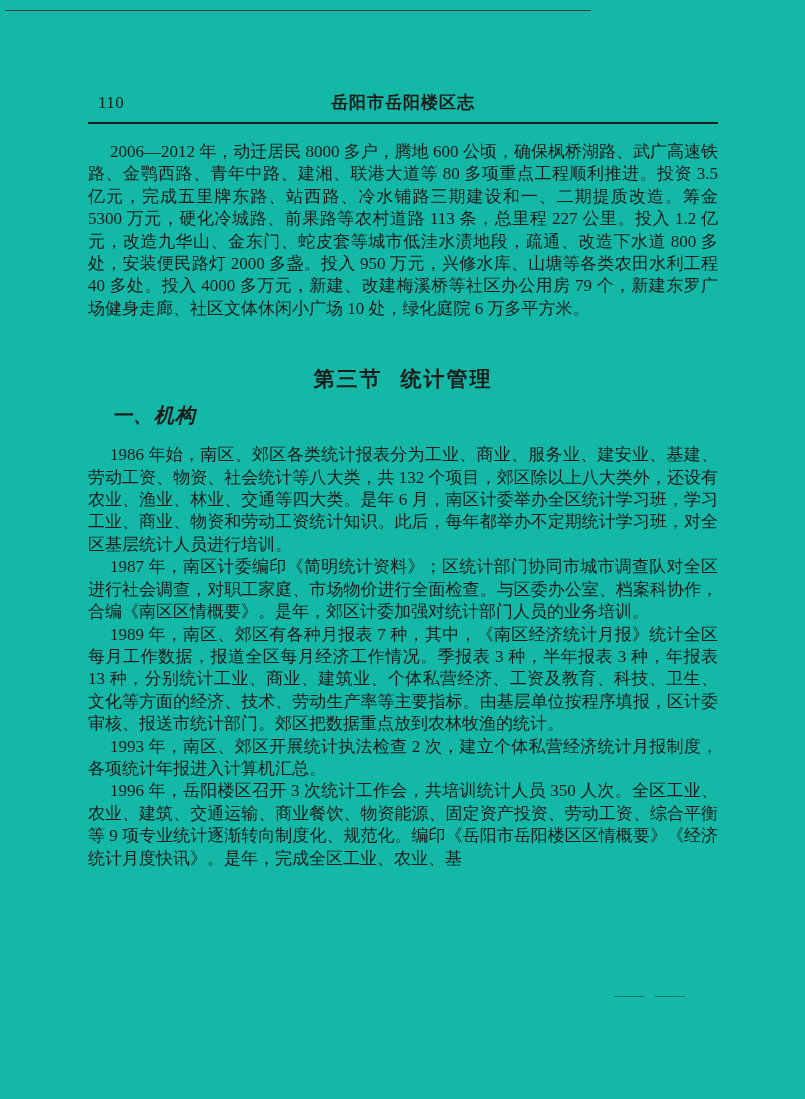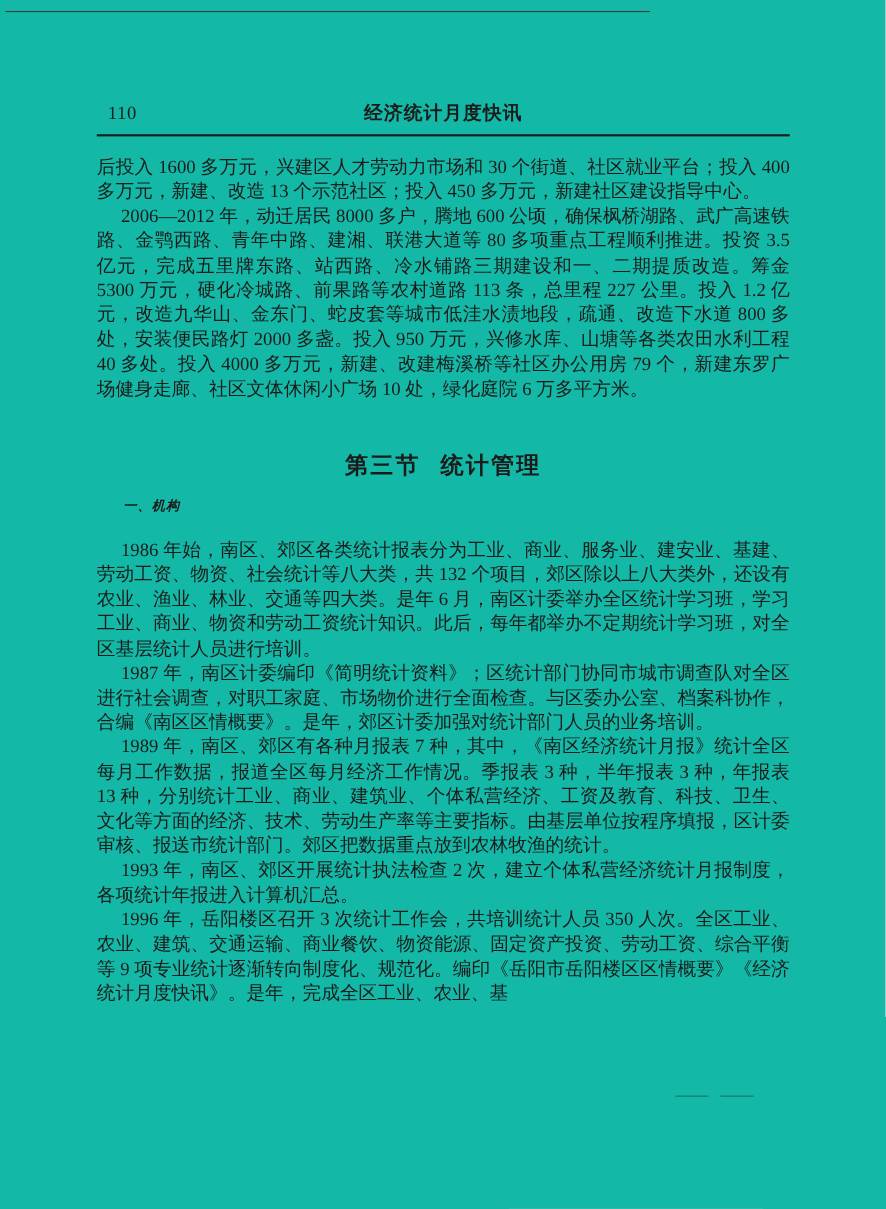--- a/index.html
+++ b/index.html
@@ -66,21 +66,21 @@
     font-size: 21px;
     line-height: 30px;
     letter-spacing: 2px;
   }
   .section-heading .sec-no { margin-right: 0.85em; }
   .sub-heading {
     margin: 12px 0 18px;
     padding-left: 24px;
     font-weight: bold;
     font-style: italic;
-    font-size: 12px;
+    font-size: 20px;
     line-height: 22px;
     letter-spacing: 1px;
   }
   .sub-heading.first { margin-top: 0; }
   .underline-artifact {
     position: absolute;
     height: 1px;
     background: rgba(20, 20, 20, 0.4);
   }
   .ul-a { left: 614px; top: 996px; width: 30px; }
@@ -90,27 +90,26 @@
 <body>
 
 <div class="page">
 
   <div class="scan-line-top"></div>
 
   <div class="text-col">
 
     <div class="running-head">
       <span class="page-number">110</span>
-      <span class="book-title">经济统计月度快讯</span>
+      <span class="book-title">岳阳市岳阳楼区志</span>
     </div>
     <div class="head-rule"></div>
 
     <div class="body-text">
 
-      <p class="continuation">后投入 1600 多万元，兴建区人才劳动力市场和 30 个街道、社区就业平台；投入 400 多万元，新建、改造 13 个示范社区；投入 450 多万元，新建社区建设指导中心。</p>
       <p>2006—2012 年，动迁居民 8000 多户，腾地 600 公顷，确保枫桥湖路、武广高速铁路、金鹗西路、青年中路、建湘、联港大道等 80 多项重点工程顺利推进。投资 3.5 亿元，完成五里牌东路、站西路、冷水铺路三期建设和一、二期提质改造。筹金 5300 万元，硬化冷城路、前果路等农村道路 113 条，总里程 227 公里。投入 1.2 亿元，改造九华山、金东门、蛇皮套等城市低洼水渍地段，疏通、改造下水道 800 多处，安装便民路灯 2000 多盏。投入 950 万元，兴修水库、山塘等各类农田水利工程 40 多处。投入 4000 多万元，新建、改建梅溪桥等社区办公用房 79 个，新建东罗广场健身走廊、社区文体休闲小广场 10 处，绿化庭院 6 万多平方米。</p>
 
       <div class="section-heading">
         <span class="sec-no">第三节</span><span>统计管理</span>
       </div>
 
       <div class="sub-heading first">一、机构</div>
 
       <p>1986 年始，南区、郊区各类统计报表分为工业、商业、服务业、建安业、基建、劳动工资、物资、社会统计等八大类，共 132 个项目，郊区除以上八大类外，还设有农业、渔业、林业、交通等四大类。是年 6 月，南区计委举办全区统计学习班，学习工业、商业、物资和劳动工资统计知识。此后，每年都举办不定期统计学习班，对全区基层统计人员进行培训。</p>
       <p>1987 年，南区计委编印《简明统计资料》；区统计部门协同市城市调查队对全区进行社会调查，对职工家庭、市场物价进行全面检查。与区委办公室、档案科协作，合编《南区区情概要》。是年，郊区计委加强对统计部门人员的业务培训。</p>

